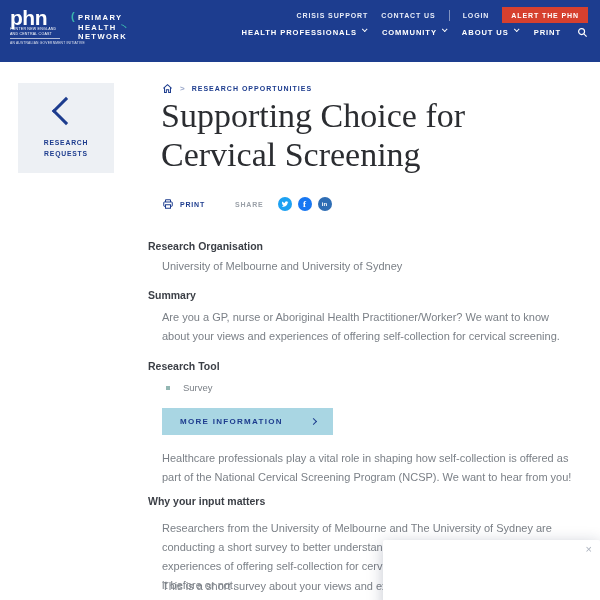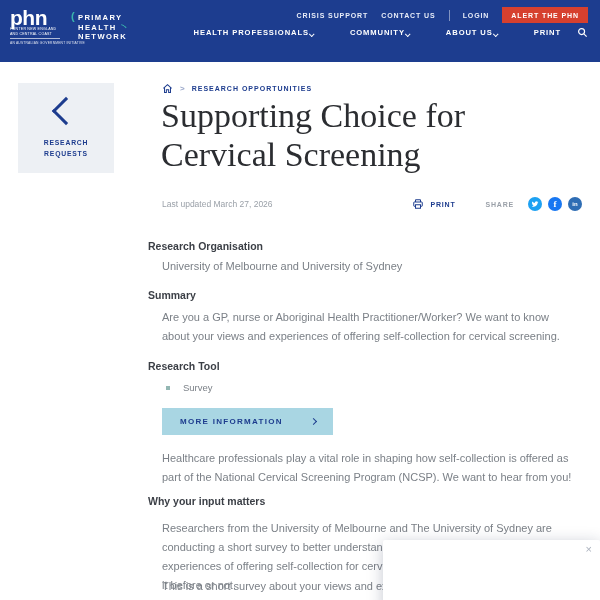--- a/index.html
+++ b/index.html
@@ -24,21 +24,21 @@
                  border-top-color:#3ab5ac; border-radius:50%; transform:rotate(33deg); margin-left:2px; vertical-align:middle; }
 
   .utility { position:absolute; right:12px; top:7px; display:flex; align-items:center; gap:13px; }
   .utility .ulink { color:#e7ecf8; font-size:7px; font-weight:bold; letter-spacing:.9px; cursor:pointer; }
   .udiv { width:1px; height:11px; background:rgba(255,255,255,.45); }
   .alert-btn { background:#d6402e; color:#fff; font-size:7px; font-weight:bold; letter-spacing:.9px;
                padding:5px 9px 4px; cursor:pointer; border:none; }
 
   .mainnav { position:absolute; right:12px; top:27px; display:flex; align-items:center; gap:16px; }
   .nav-item { color:#fff; font-size:7.6px; font-weight:bold; letter-spacing:.9px;
-              display:flex; align-items:flex-end; cursor:pointer;margin-left:21px; }
+              display:flex; align-items:flex-start; gap:5px; cursor:pointer; }
   .chev-down { width:4px; height:4px; border-right:1.3px solid #fff; border-bottom:1.3px solid #fff;
                transform:rotate(45deg) translateY(-1px); }
   .search-btn { display:flex; align-items:center; cursor:pointer; }
 
   
   .side-card { position:absolute; left:18px; top:83px; width:96px; height:90px; background:#edf0f4;
                text-align:center; cursor:pointer; }
   .back-chev { display:inline-block; width:20px; height:20px; border-left:3px solid #1d3c8e;
                border-bottom:3px solid #1d3c8e; transform:rotate(45deg); margin-top:18px; }
   .side-label { margin-top:12px; font-size:6.8px; font-weight:bold; color:#1d3c8e;
@@ -156,21 +156,20 @@
       <path d="M5.5 10 V20.5 H9.5 V14.5 H14.5 V20.5 H18.5 V10"></path>
     </svg>
   </span>
   <span class="crumb-sep">&gt;</span>
   <span class="crumb-label">RESEARCH OPPORTUNITIES</span>
 </div>
 
 <h1 class="page-title">Supporting Choice for Cervical Screening</h1>
 
 <div class="meta-row">
-  <span class="updated">Last updated March 27, 2026</span>
   <span class="print-group">
     <svg width="12" height="12" viewBox="0 0 24 24" fill="none" stroke="#1d3c8e" stroke-width="2">
       <path d="M7 8 V3.5 H17 V8"></path>
       <rect x="3.5" y="8" width="17" height="8.5" rx="1"></rect>
       <rect x="7" y="13.5" width="10" height="7" fill="#fff"></rect>
     </svg>
     <span>PRINT</span>
   </span>
   <span class="share-label">SHARE</span>
   <span class="soc tw">

